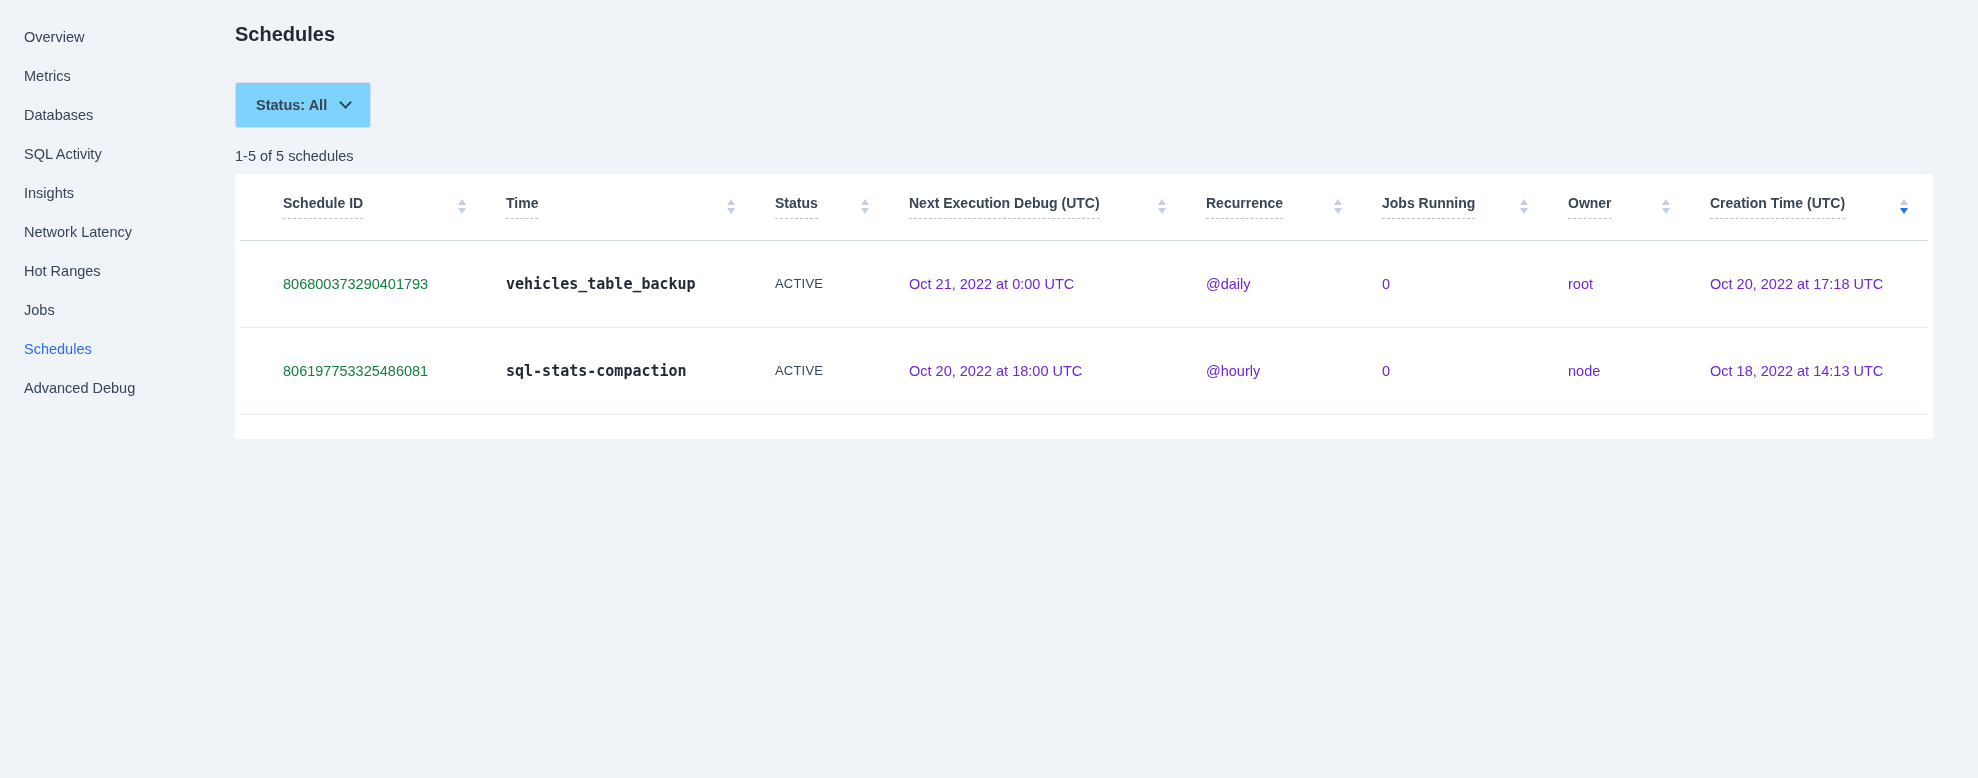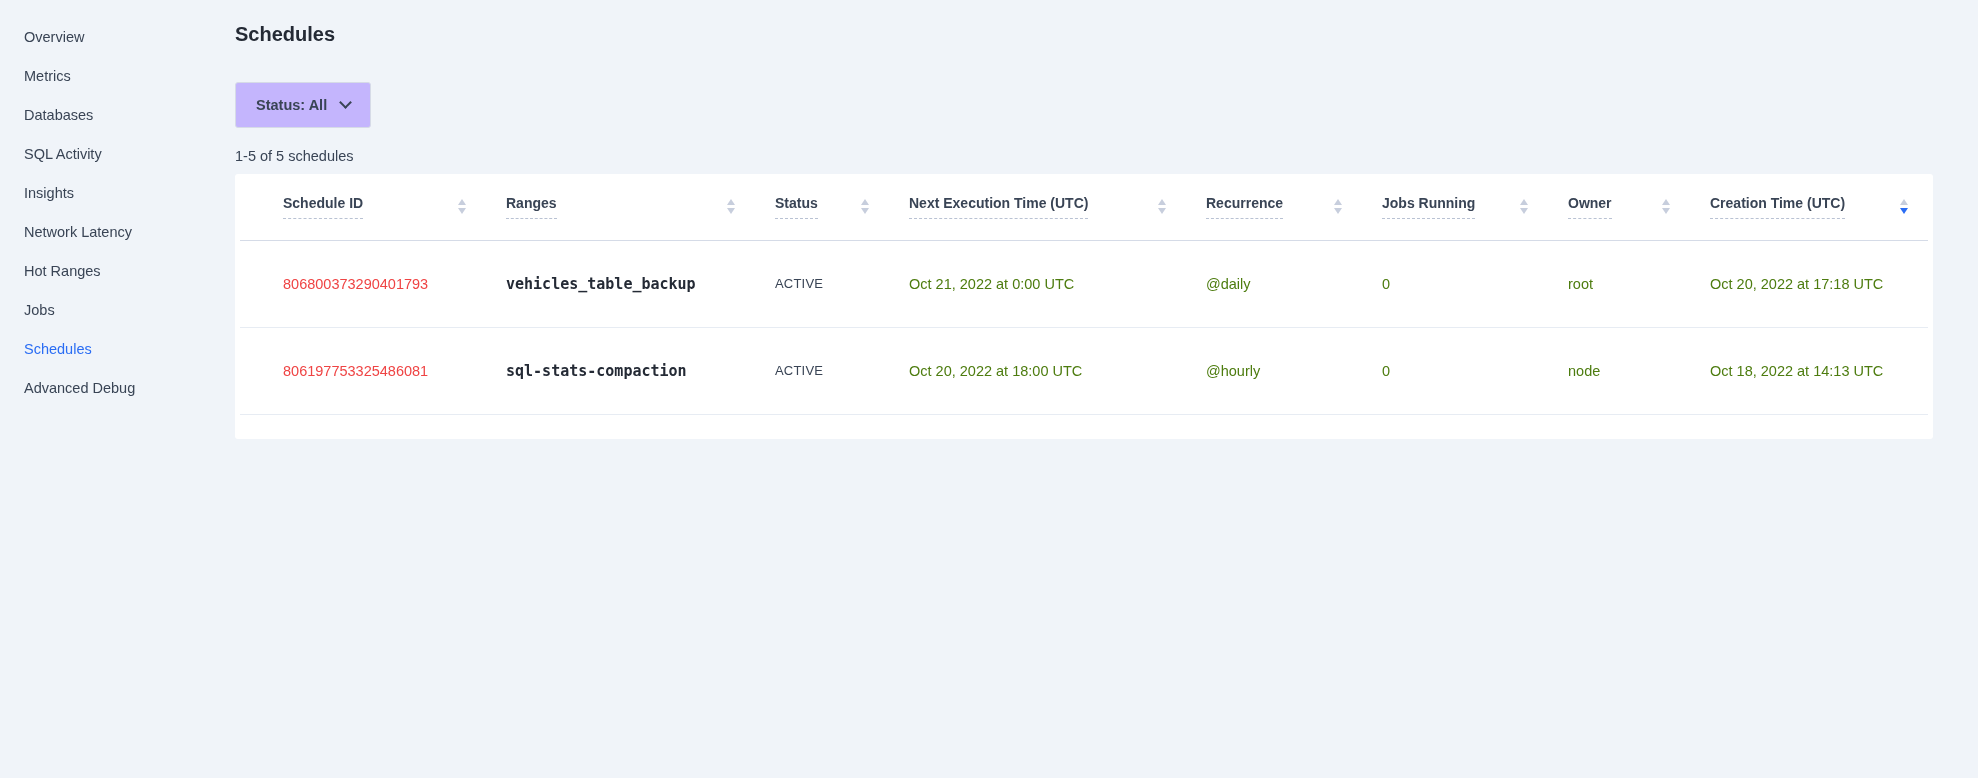--- a/index.html
+++ b/index.html
@@ -27,21 +27,21 @@
   .sidebar-item[data-active="true"] { color: #2a6df4; }
 
   
   .main { flex: 1; padding: 20px 45px 0 0; }
   .page-title { font-size: 20px; font-weight: 700; color: #242a35; line-height: 28px; }
 
   .filters { margin-top: 34px; display: flex; gap: 17px; }
   .filter-btn {
     height: 46px;
     padding: 0 20px;
-    background: #c4b5fd;
+    background: #7dd3fc;
     border: 1px solid #d6dbe7;
     border-radius: 3px;
     display: inline-flex;
     align-items: center;
     font-size: 14.5px;
     font-weight: 600;
     color: #394455;
     cursor: pointer;
     font-family: inherit;
   }
@@ -72,35 +72,35 @@
     border-bottom: 1px solid #d5dbe7;
     font-size: 14px;
     font-weight: 700;
     color: #394455;
     cursor: pointer;
   }
   td {
     height: 87px;
     border-bottom: 1px solid #e7ecf3;
     font-size: 14.5px;
-    color: #4d7c0f;
+    color: #6d28d9;
   }
   .th-inner { display: flex; align-items: center; justify-content: space-between; }
   .th-label {
     border-bottom: 1.5px dashed #b9c2d3;
     padding-bottom: 7px;
     white-space: nowrap;
   }
   .sort-icon { display: inline-flex; flex-direction: column; gap: 3px; margin-left: 8px; flex-shrink: 0; }
   .tri { width: 0; height: 0; border-left: 4.5px solid transparent; border-right: 4.5px solid transparent; }
   .tri-up   { border-bottom: 6px solid #c7cedd; }
   .tri-down { border-top:    6px solid #c7cedd; }
   th[data-sort="desc"] .tri-down { border-top-color: #2a6df4; }
 
-  .cell-id { color: #ef4444; }
+  .cell-id { color: #15803d; }
   .cell-label {
     font-family: "DejaVu Sans Mono", "Liberation Mono", monospace;
     font-weight: 700;
     font-size: 15px;
     color: #242a35;
     white-space: nowrap;
   }
   .cell-status { font-size: 13px; letter-spacing: 0.2px; color: #394455; }
 </style>
 </head>
@@ -152,39 +152,39 @@
               <span class="th-inner">
                   <span class="th-label">Schedule ID</span>
               <span class="sort-icon">
                     <span class="tri tri-up"></span>
                     <span class="tri tri-down"></span>
                   </span>
                 </span>
             </th>
             <th data-sort="none">
               <span class="th-inner">
-                  <span class="th-label">Ranges</span>
+                  <span class="th-label">Time</span>
               <span class="sort-icon">
                     <span class="tri tri-up"></span>
                     <span class="tri tri-down"></span>
                   </span>
                 </span>
             </th>
             <th data-sort="none">
               <span class="th-inner">
                   <span class="th-label">Status</span>
               <span class="sort-icon">
                     <span class="tri tri-up"></span>
                     <span class="tri tri-down"></span>
                   </span>
                 </span>
             </th>
             <th data-sort="none">
               <span class="th-inner">
-                  <span class="th-label">Next Execution Time (UTC)</span>
+                  <span class="th-label">Next Execution Debug (UTC)</span>
               <span class="sort-icon">
                     <span class="tri tri-up"></span>
                     <span class="tri tri-down"></span>
                   </span>
                 </span>
             </th>
             <th data-sort="none">
               <span class="th-inner">
                   <span class="th-label">Recurrence</span>
               <span class="sort-icon">

